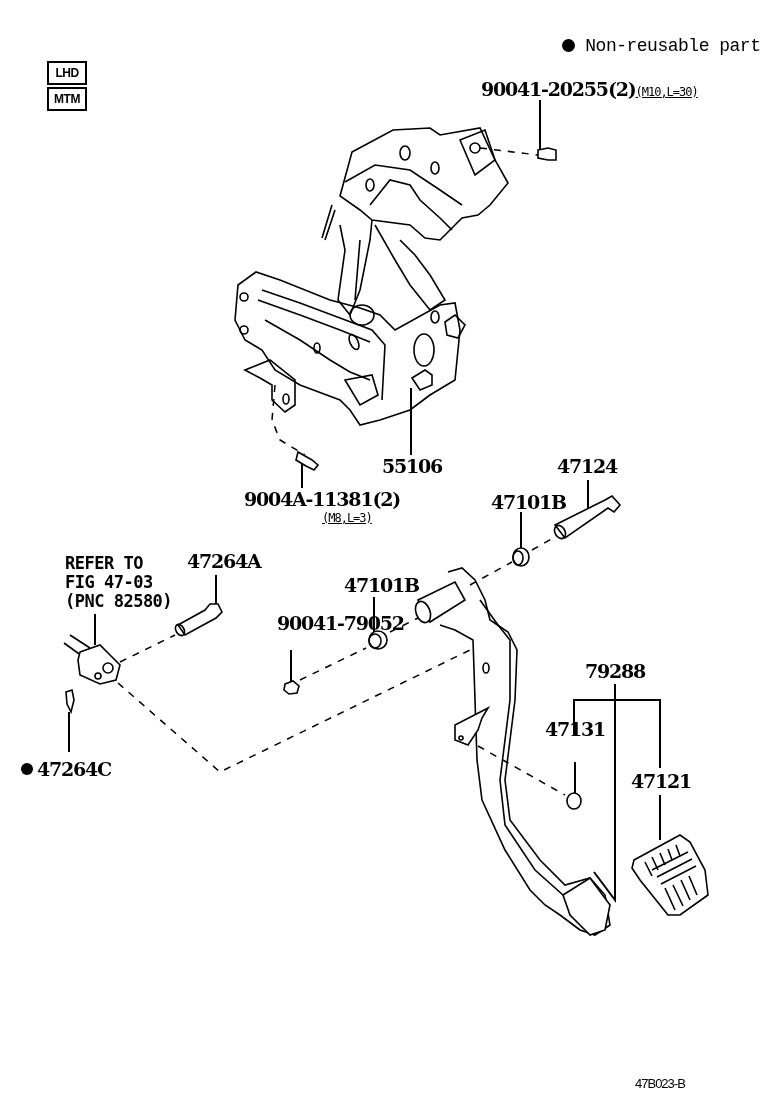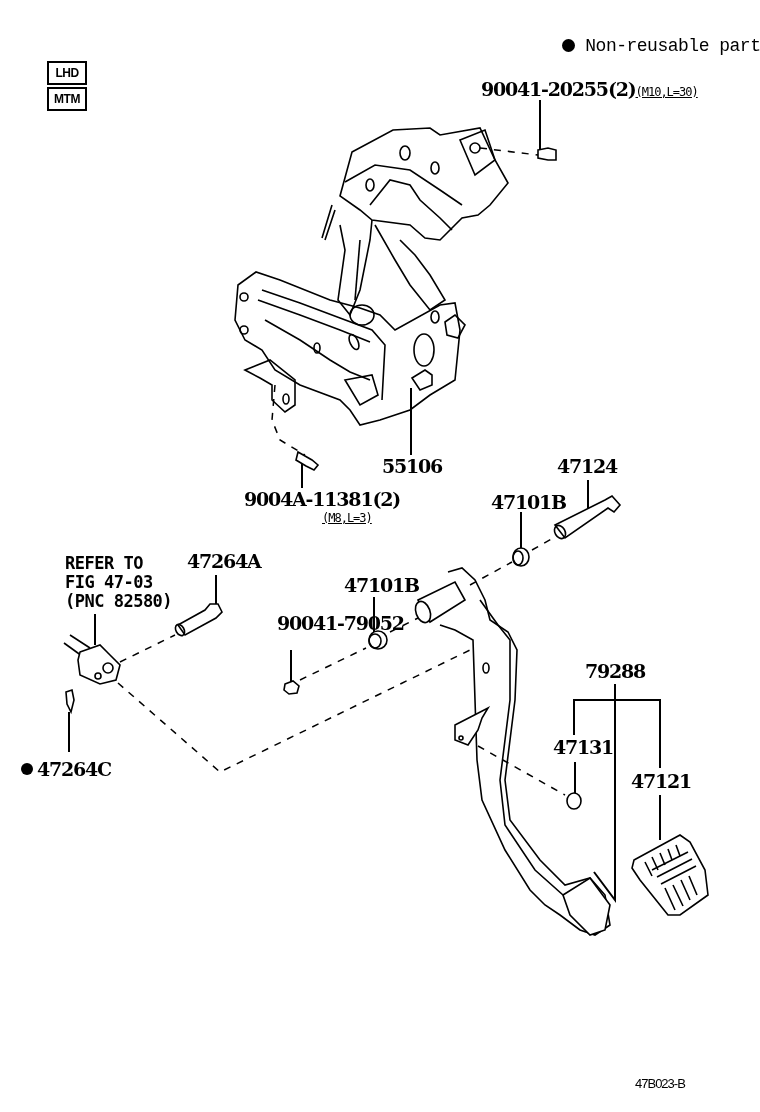--- a/index.html
+++ b/index.html
@@ -159,18 +159,18 @@
 <div class="lbl" style="left:344px;top:576px;">47101B</div>
 
 <div class="lbl" style="left:233px;top:614px;margin-left:44px;">90041-79052</div>
 
 <div class="lbl" style="left:21px;top:760px;">
   <span class="dot" style="width:12px;height:12px;margin-right:4px;vertical-align:1px;"></span><span>47264C</span>
 </div>
 
 <div class="lbl" style="left:585px;top:662px;">79288</div>
 
-<div class="lbl" style="left:545px;top:738px;margin-left:8px;">47131</div>
+<div class="lbl" style="left:545px;top:720px;">47131</div>
 
 <div class="lbl" style="left:631px;top:772px;">47121</div>
 
 <div class="foot" style="left:28px;top:1076px;margin-top:44px;">4701</div>
 <div class="foot" style="left:635px;top:1076px;">47B023-B</div>
 
 </body></html>

